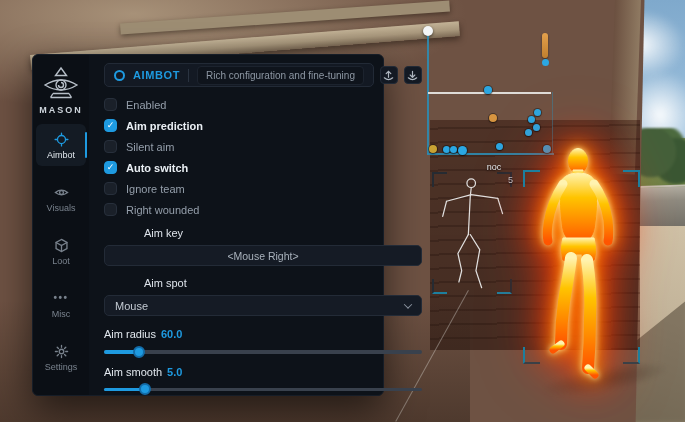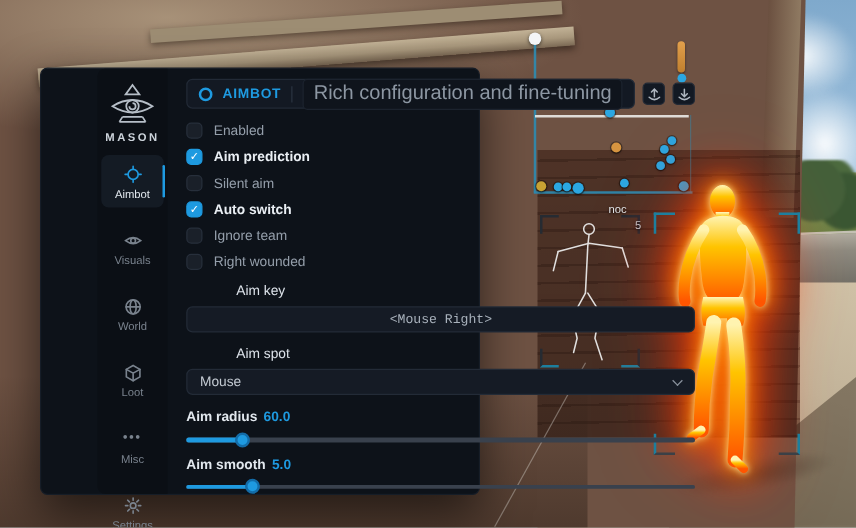--- a/index.html
+++ b/index.html
@@ -64,58 +64,58 @@
   .player-box .tr{right:0;top:0;border-top:2px solid var(--teal);border-right:2px solid var(--teal);}
   .player-box .bl{left:0;bottom:0;border-bottom:2px solid #3b4046;border-left:2px solid var(--teal);}
   .player-box .br{right:0;bottom:0;border-bottom:2px solid #3b4046;border-right:2px solid var(--teal);}
 
   #player-svg{position:absolute;left:535px;top:142px;width:105px;height:238px;
     filter:drop-shadow(0 0 3px #ffe08a) drop-shadow(0 0 8px #ff9500) drop-shadow(0 0 16px #ff4800) drop-shadow(0 0 26px rgba(255,40,0,.7));}
   #skel-svg{position:absolute;left:437px;top:174px;width:76px;height:122px;opacity:.9;}
 
   
   #menu{position:absolute;left:32px;top:54px;width:352px;height:342px;display:flex;background:var(--panel);border:1px solid #161d27;border-radius:6px;box-shadow:0 14px 38px rgba(0,0,0,.6);color:#c7ced6;font-size:11px;}
-  .sidebar{width:56px;background:var(--side);border-radius:6px 0 0 6px;display:flex;flex-direction:column;align-items:center;padding-top:11px;flex-shrink:0;margin-left:45px;}
+  .sidebar{width:56px;background:var(--side);border-radius:6px 0 0 6px;display:flex;flex-direction:column;align-items:center;padding-top:11px;flex-shrink:0;}
   .brand{display:flex;flex-direction:column;align-items:center;}
   .brand-name{font-size:9px;font-weight:bold;letter-spacing:2px;color:#ccd3da;margin-top:3px;}
   .nav{margin-top:9px;width:100%;display:flex;flex-direction:column;gap:11px;}
   .side-item{position:relative;display:flex;flex-direction:column;align-items:center;gap:3px;padding:7px 0 6px;color:#79828d;font-size:9px;cursor:default;}
   .side-item .side-icon{width:16px;height:16px;display:grid;place-items:center;}
   .side-item svg{stroke:#79828d;}
   .side-item.active{background:#141b24;margin:0 3px;border-radius:6px;color:#e2e8ee;}
   .side-item.active svg{stroke:var(--accent);}
   .side-item.active::after{content:"";position:absolute;right:-1px;top:18%;height:64%;width:2.5px;border-radius:2px;background:var(--accent);}
   .dots-glyph{color:#79828d;font-weight:bold;letter-spacing:1.5px;font-size:10px;line-height:6px;}
 
   .panel{flex:1;padding:8px 9px 0 15px;display:flex;flex-direction:column;}
   .header-row{display:flex;align-items:center;gap:6px;}
   .title-box{flex:1;display:flex;align-items:center;gap:8px;background:#131짐923;background-color:#131923;border:1px solid #222a36;border-radius:5px;height:24px;padding:0 9px;}
   .ring-icon{width:11px;height:11px;border:2.5px solid var(--accent);border-radius:50%;flex-shrink:0;}
   .h-title{color:var(--accent);font-weight:bold;font-size:11px;letter-spacing:.6px;}
   .h-div{width:1px;height:13px;background:#2a3340;}
   .h-sub-box{flex:1;background:#0f141c;border:1px solid #1c232e;border-radius:4px;padding:2.5px 8px;}
-  .h-sub{color:#8d97a3;font-size:16px;white-space:nowrap;}
+  .h-sub{color:#8d97a3;font-size:10px;white-space:nowrap;}
   .icon-btn{width:18px;height:18px;background:#131923;border:1px solid #222a36;border-radius:4px;display:grid;place-items:center;cursor:pointer;flex-shrink:0;}
 
   .toggles{margin-top:11px;display:flex;flex-direction:column;gap:8px;}
   .check-row{display:flex;align-items:center;gap:9px;height:13px;cursor:pointer;}
   .checkbox{width:13px;height:13px;border-radius:4px;background:#1a2029;border:1px solid #272f3b;display:grid;place-items:center;}
   .checkbox.checked{background:var(--accent);border-color:var(--accent);}
   .checkbox.checked::after{content:"✓";color:#fff;font-size:9px;font-weight:bold;line-height:1;}
   .check-label{color:#959fab;}
   .check-row.checked .check-label{color:#eaeff4;font-weight:bold;}
 
   .field-label{margin-top:11px;color:#dde3ea;margin-left:40px;}
-  .key-btn{margin-top:6px;height:21px;background:#151b25;border:1px solid #232b37;border-radius:5px;display:grid;place-items:center;color:#a9b2bc;font-size:10.5px;cursor:pointer;font-family:Liberation Mono, monospace;}
+  .key-btn{margin-top:6px;height:21px;background:#151b25;border:1px solid #232b37;border-radius:5px;display:grid;place-items:center;color:#a9b2bc;font-size:10.5px;cursor:pointer;}
   .dropdown{margin-top:6px;height:21px;background:#151b25;border:1px solid #232b37;border-radius:5px;display:flex;align-items:center;justify-content:space-between;padding:0 10px;color:#c3cad2;cursor:pointer;}
   .chev{width:6px;height:6px;border-right:1.5px solid #8a939e;border-bottom:1.5px solid #8a939e;transform:rotate(45deg) translate(-1px,-1px);}
 
   .slider-block{margin-top:12px;}
   .slider-head{display:flex;gap:5px;}
-  .s-label{color:#e2e8ee;font-weight:bold;}
+  .s-label{color:#e2e8ee;font-weight:normal;}
   .s-value{color:var(--accent);font-weight:bold;}
   .slider-track{position:relative;margin-top:10px;height:3.5px;border-radius:2px;background:#39414d;cursor:pointer;}
   .slider-fill{position:absolute;left:0;height:100%;background:var(--accent);border-radius:2px;}
   .slider-handle{position:absolute;top:50%;width:12px;height:12px;background:var(--accent);border:2.5px solid #136ca8;border-radius:50%;transform:translate(-50%,-50%);}
 </style>
 </head>
 <body>
 
 <div class="scene">
   <div class="sky"></div>
@@ -239,30 +239,20 @@
             <svg width="15" height="15" viewBox="0 0 16 16" fill="none" stroke-width="1.4" stroke-linecap="round">
               <path d="M1.5 8 Q8 3 14.5 8 Q8 13 1.5 8 Z"></path>
               <circle cx="8" cy="8" r="2"></circle>
             </svg>
           </span>
     <span class="side-label">Visuals</span>
   </div>
         <div class="side-item">
     <span class="side-icon">
             <svg width="15" height="15" viewBox="0 0 16 16" fill="none" stroke-width="1.4" stroke-linecap="round">
-              <circle cx="8" cy="8" r="6"></circle>
-              <ellipse cx="8" cy="8" rx="2.6" ry="6"></ellipse>
-              <path d="M2 8 L14 8"></path>
-            </svg>
-          </span>
-    <span class="side-label">World</span>
-  </div>
-        <div class="side-item">
-    <span class="side-icon">
-            <svg width="15" height="15" viewBox="0 0 16 16" fill="none" stroke-width="1.4" stroke-linecap="round">
               <path d="M8 1.5 L13.8 4.8 L13.8 11.2 L8 14.5 L2.2 11.2 L2.2 4.8 Z"></path>
               <path d="M2.2 4.8 L8 8 L13.8 4.8 M8 8 L8 14.5"></path>
             </svg>
           </span>
     <span class="side-label">Loot</span>
   </div>
         <div class="side-item">
     <span class="side-icon">
             <span class="dots-glyph">•••</span>
           </span>

